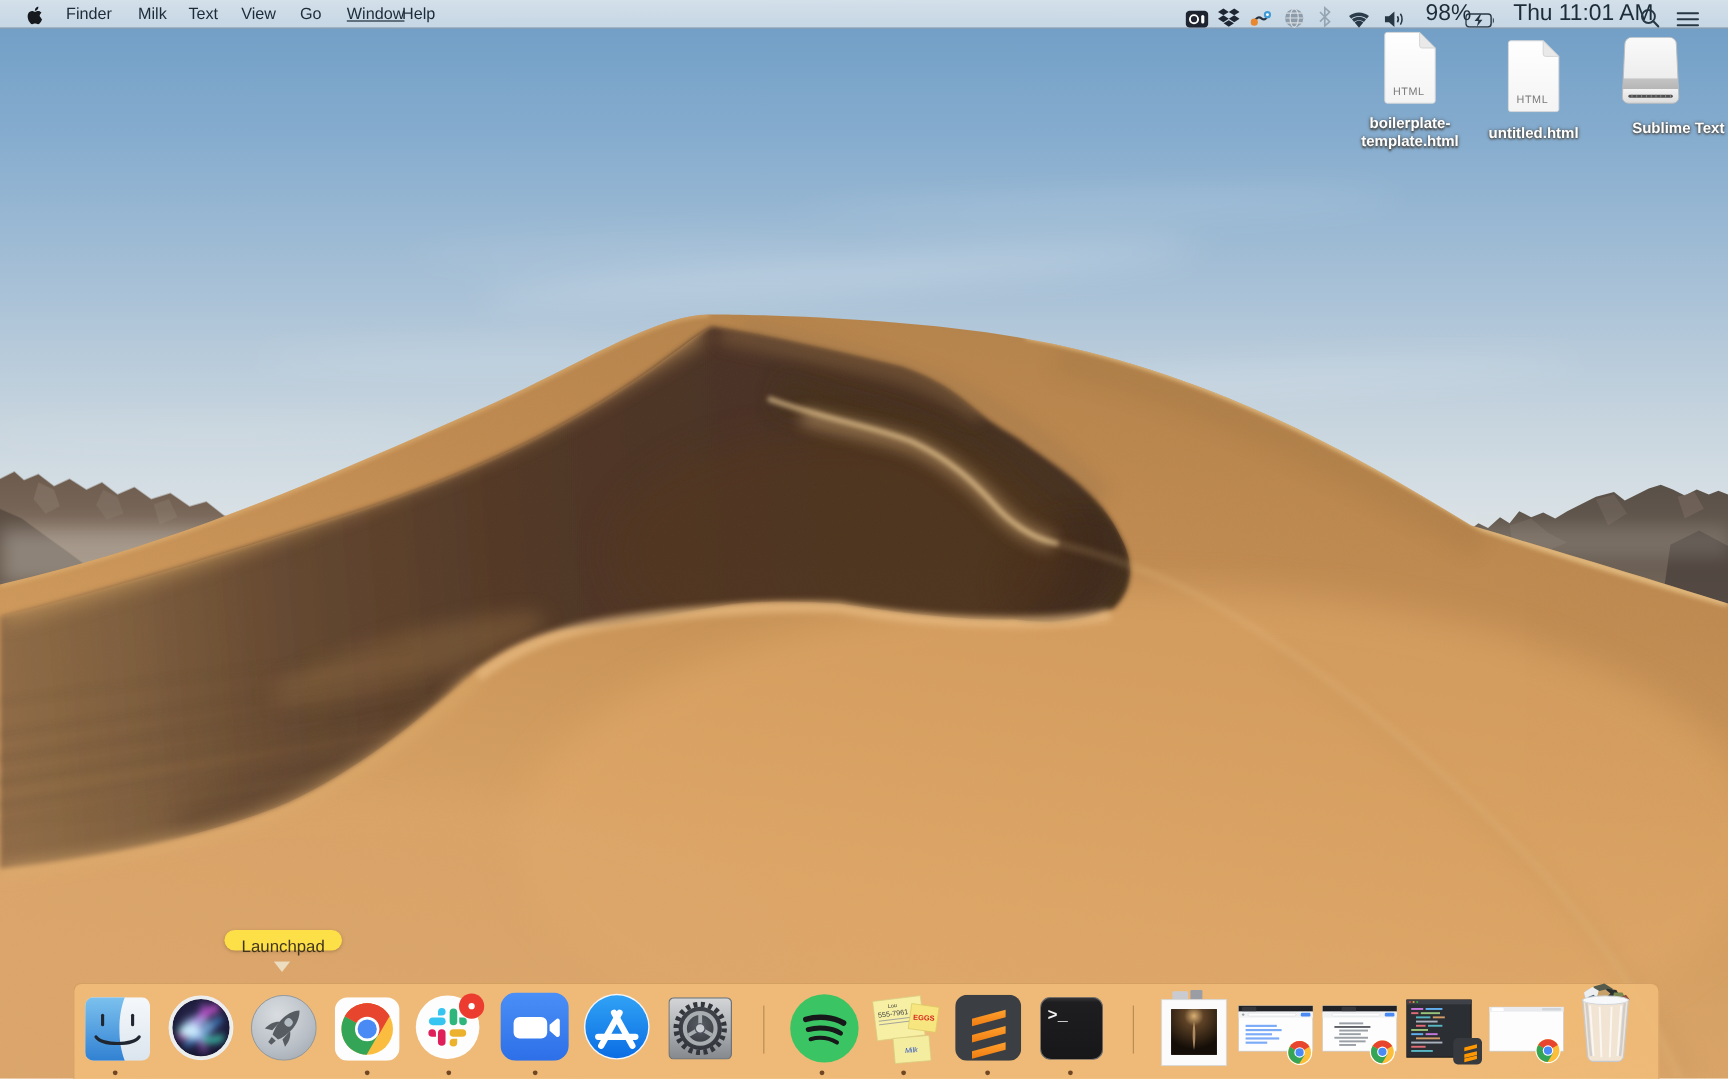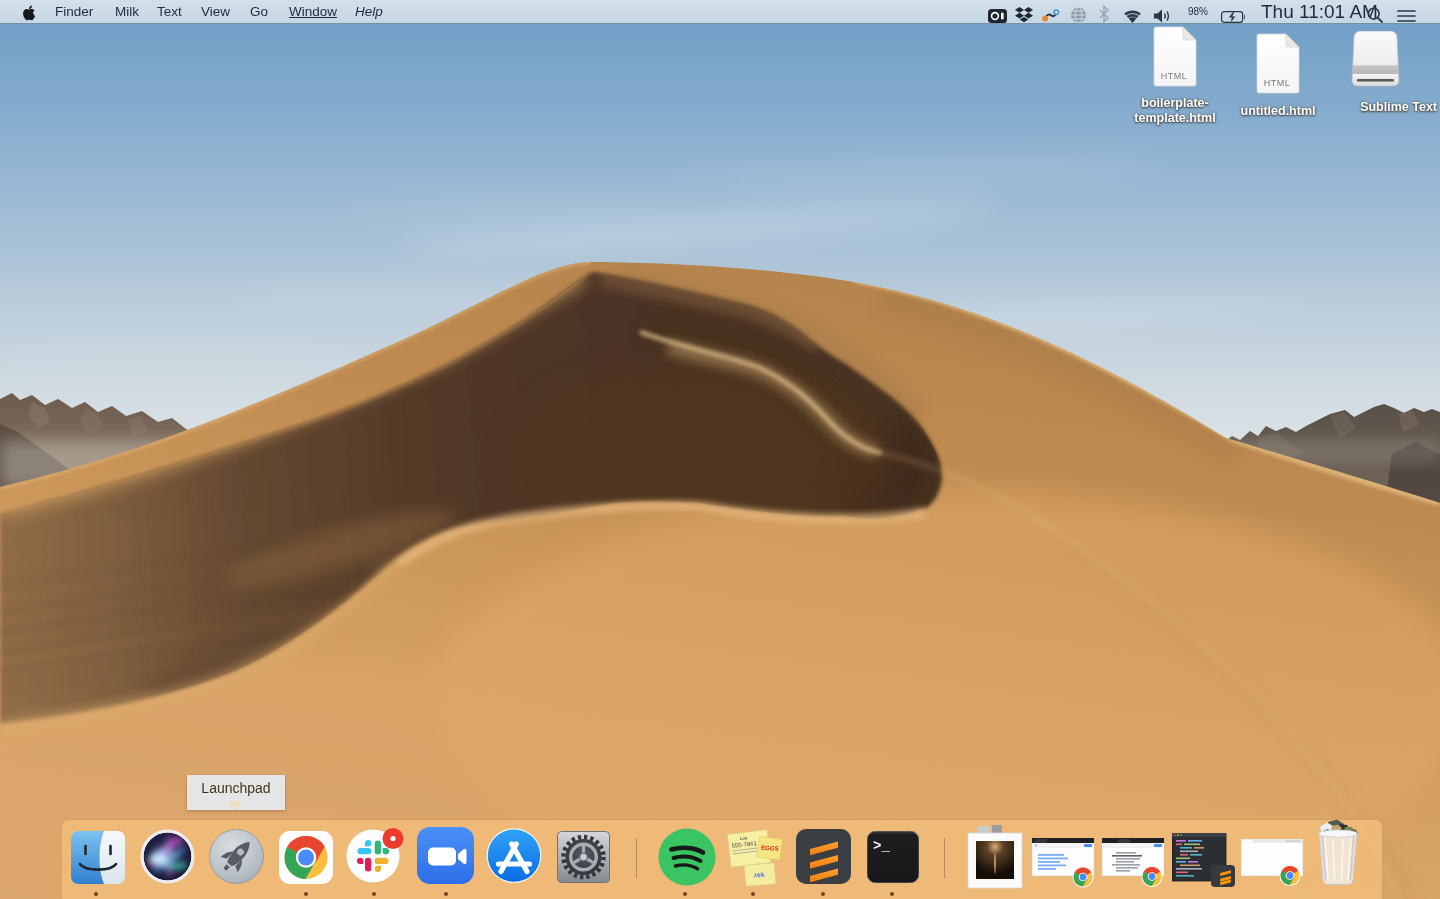--- a/index.html
+++ b/index.html
@@ -10,22 +10,22 @@
     border-bottom:1px solid rgba(95,122,152,0.8);}
   .m{position:absolute;top:0;height:22px;line-height:23px;font-size:13.5px;color:#1d2c39;}
   .mb{font-weight:400;}
   .mr{position:absolute;top:0;height:22px;line-height:23px;font-size:12.5px;color:#1d2c39;}
   #dock{position:absolute;left:61px;top:819px;width:1320px;height:80px;z-index:10;
     background:rgba(243,190,122,0.82);border:1px solid rgba(130,85,40,0.25);
     border-bottom:none;border-radius:7px 7px 0 0;}
   .dicon{position:absolute;z-index:12;}
   .ddot{position:absolute;top:892px;width:4px;height:4px;border-radius:50%;
     background:#5f3a1a;opacity:0.9;z-index:12;}
-  #tooltip{position:absolute;left:187px;top:775px;width:98px;height:35px;z-index:15;
-    background:#e5e5e5;border-radius:0;box-shadow:0 1px 3px rgba(90,60,30,0.35);
+  #tooltip{position:absolute;left:187px;top:775px;width:98px;height:17px;z-index:15;
+    background:#fde047;border-radius:10px;box-shadow:0 1px 3px rgba(90,60,30,0.35);
     color:#41351f;font-size:14px;line-height:27px;text-align:center;}
   #tooltip:after{content:"";position:absolute;left:41px;top:26px;width:14px;height:9px;
     background:#ecdcc0;clip-path:polygon(0 0,100% 0,50% 100%);}
   .desklabel{position:absolute;z-index:5;color:#fff;font-weight:700;font-size:12.5px;
     text-align:center;line-height:15px;
     text-shadow:0 1px 2px rgba(50,35,18,0.85),0 0 3px rgba(50,35,18,0.6);}
 </style>
 </head>
 <body>
 <svg id="wall" viewBox="0 0 1440 899" preserveAspectRatio="none">
@@ -184,21 +184,21 @@
 <div id="menubar">
   <svg class="m" style="left:21px;top:3px;" width="17" height="18" viewBox="0 0 16 16">
     <path d="M11.3,8.6c0-1.7 1.4-2.5 1.5-2.6c-0.8-1.2-2.1-1.3-2.5-1.4c-1.1-0.1-2.1 0.6-2.6 0.6c-0.5,0-1.4-0.6-2.3-0.6C4.2,4.7 3.1,5.3 2.5,6.4c-1.2,2.1-0.3,5.2 0.9,6.9c0.6,0.8 1.2,1.8 2.1,1.7c0.9,0 1.2-0.5 2.3-0.5c1,0 1.3,0.5 2.3,0.5c0.9,0 1.5-0.8 2.1-1.7c0.7-1 0.9-1.9 1-2z M9.6,3.5c0.5-0.6 0.8-1.4 0.7-2.2C9.6,1.3 8.8,1.7 8.3,2.3C7.9,2.8 7.5,3.7 7.6,4.5C8.4,4.5 9.2,4.1 9.6,3.5z" fill="#161a1f" transform="translate(0,-1.2)"></path>
   </svg>
   <span class="m mb" style="left:55px;">Finder</span>
   <span class="m" style="left:115px;">Milk</span>
   <span class="m" style="left:157px;">Text</span>
   <span class="m" style="left:201px;">View</span>
   <span class="m" style="left:250px;">Go</span>
   <span class="m" style="left:289px;text-decoration:underline;">Window</span>
-  <span class="m" style="left:355px;font-style:italic;">Help</span>
+  <span class="m" style="left:335px;">Help</span>
 
   <svg class="mr" style="left:988px;top:5px;" width="19" height="14" viewBox="0 0 19 14">
     <rect x="0" y="0" width="19" height="14" rx="3.5" fill="#1f2530"></rect>
     <circle cx="7" cy="7" r="3.4" fill="none" stroke="#fff" stroke-width="1.6"></circle>
     <rect x="13" y="3.4" width="2.6" height="7.2" rx="1.3" fill="#fff"></rect>
   </svg>
   <svg class="mr" style="left:1015px;top:4px;" width="18" height="16" viewBox="0 0 18 16">
     <g fill="#1e2633">
       <path d="M4.5,0 L9,2.9 L4.5,5.8 L0,2.9 Z"></path>
       <path d="M13.5,0 L18,2.9 L13.5,5.8 L9,2.9 Z"></path>
@@ -232,21 +232,21 @@
   </svg>
   <svg class="mr" style="left:1154px;top:4.5px;" width="17" height="14" viewBox="0 0 17 14">
     <g fill="#273744">
       <path d="M0,4.5 H3.5 L8,0.5 V13.5 L3.5,9.5 H0 Z"></path>
     </g>
     <g stroke="#273744" stroke-width="1.3" fill="none">
       <path d="M10.5,4.5 C11.5,6 11.5,8 10.5,9.5"></path>
       <path d="M13,2.5 C14.8,5 14.8,9 13,11.5"></path>
     </g>
   </svg>
-  <span class="mr" style="left:1188px;font-size:10px;">98%</span>
+  <span class="mr" style="left:1188px;font-size:19px;">98%</span>
   <svg class="mr" style="left:1221px;top:5.5px;" width="25" height="12" viewBox="0 0 25 12">
     <rect x="0.6" y="0.6" width="21" height="10.8" rx="2.6" fill="none" stroke="#273744" stroke-width="1.2"></rect>
     <path d="M23,3.5 C24.2,4.1 24.2,7.9 23,8.5 Z" fill="#273744"></path>
     <path d="M12.3,0.8 L7.8,6.4 L10.9,6.4 L9.7,11.2 L14.4,5.4 L11.3,5.4 L13.3,0.8 Z" fill="#273744"></path>
   </svg>
   <span class="mr" style="left:1261px;font-size:19px;">Thu 11:01 AM</span>
   <svg class="mr" style="left:1367px;top:4px;" width="16" height="16" viewBox="0 0 16 16">
     <circle cx="6.7" cy="6.7" r="5.4" fill="none" stroke="#273744" stroke-width="1.6"></circle>
     <path d="M10.8,10.8 L15,15" stroke="#273744" stroke-width="1.8" stroke-linecap="round"></path>
   </svg>

